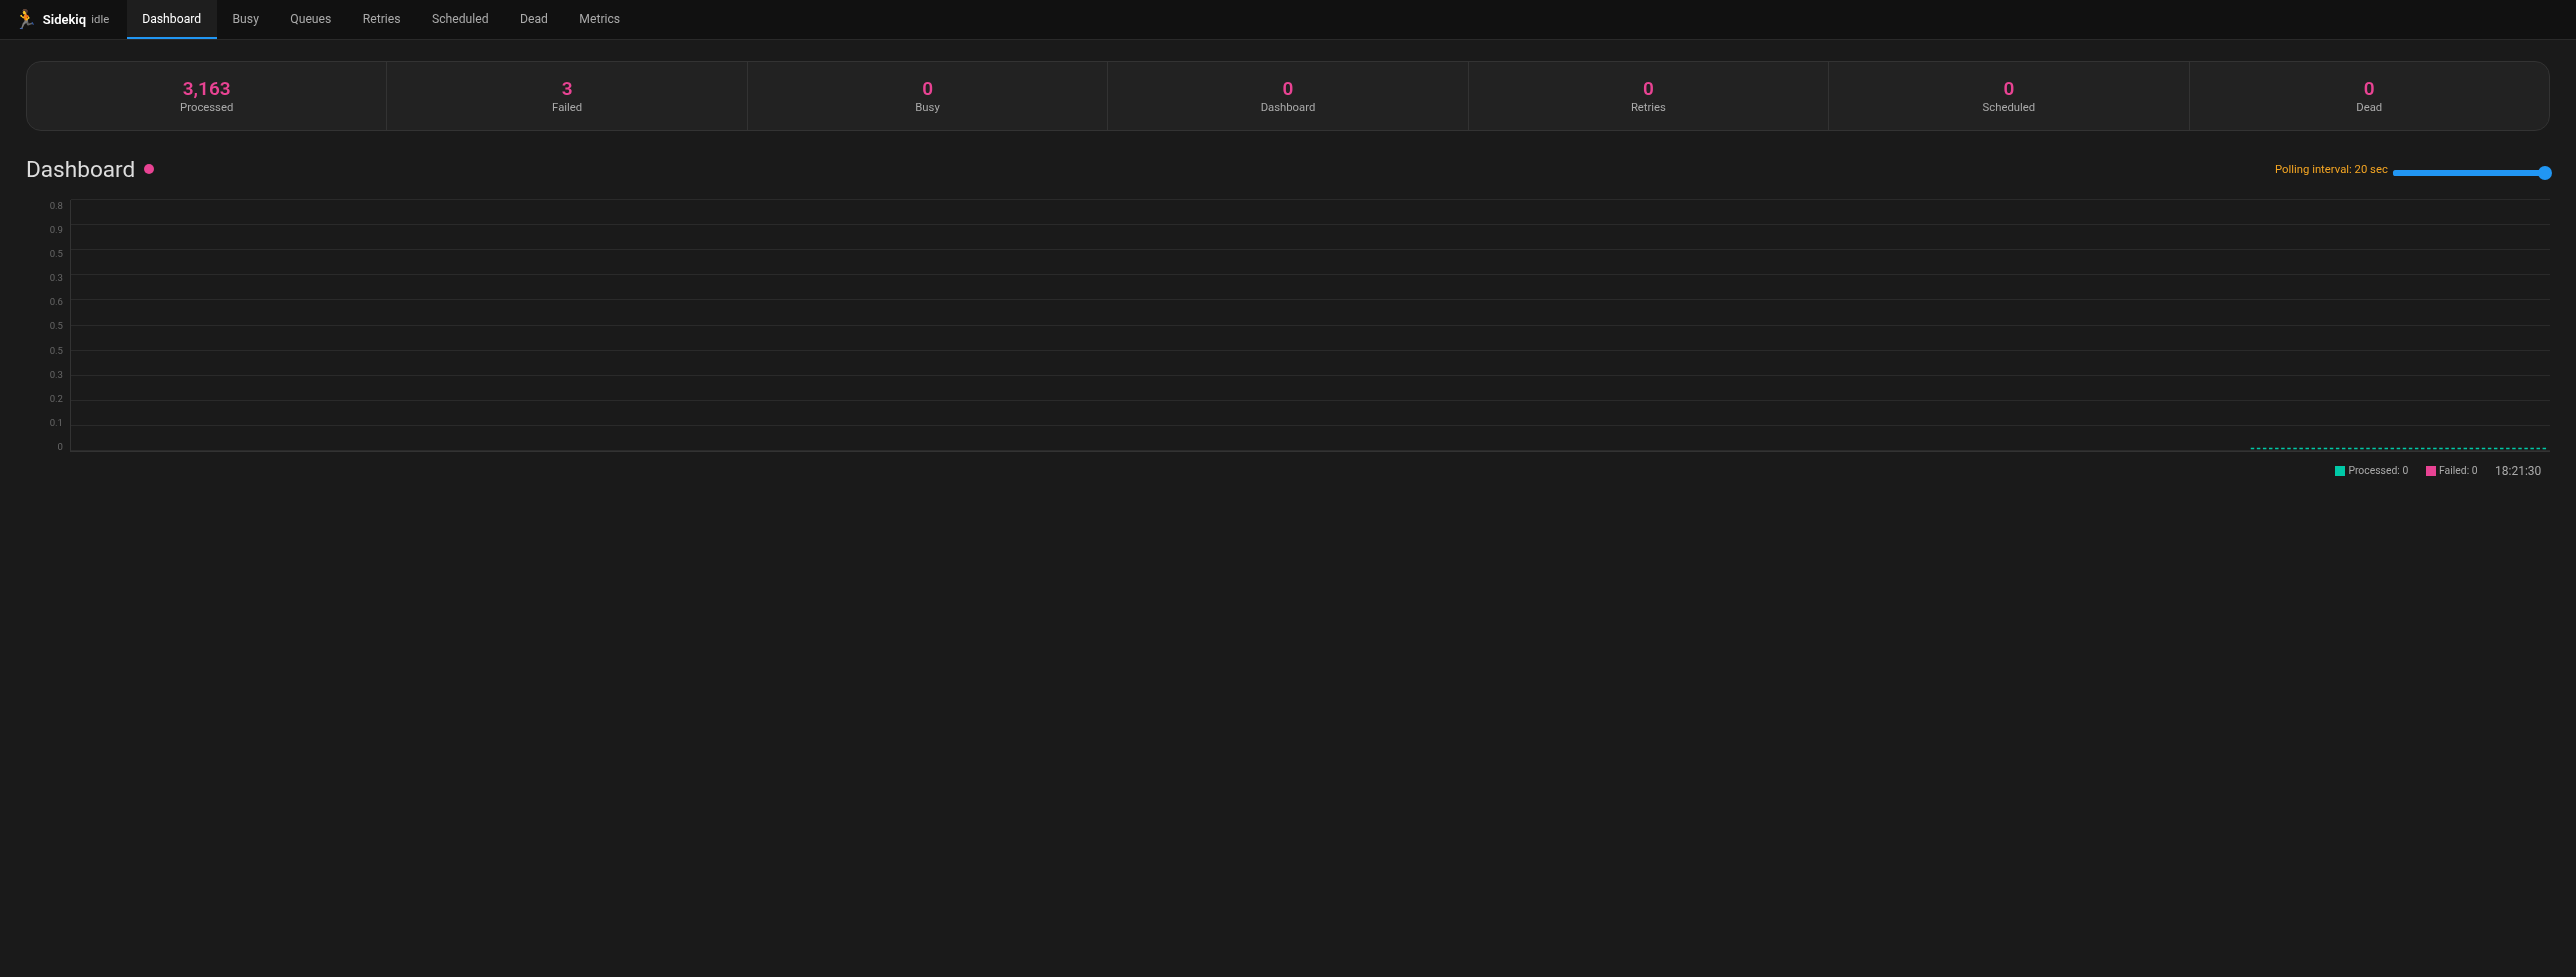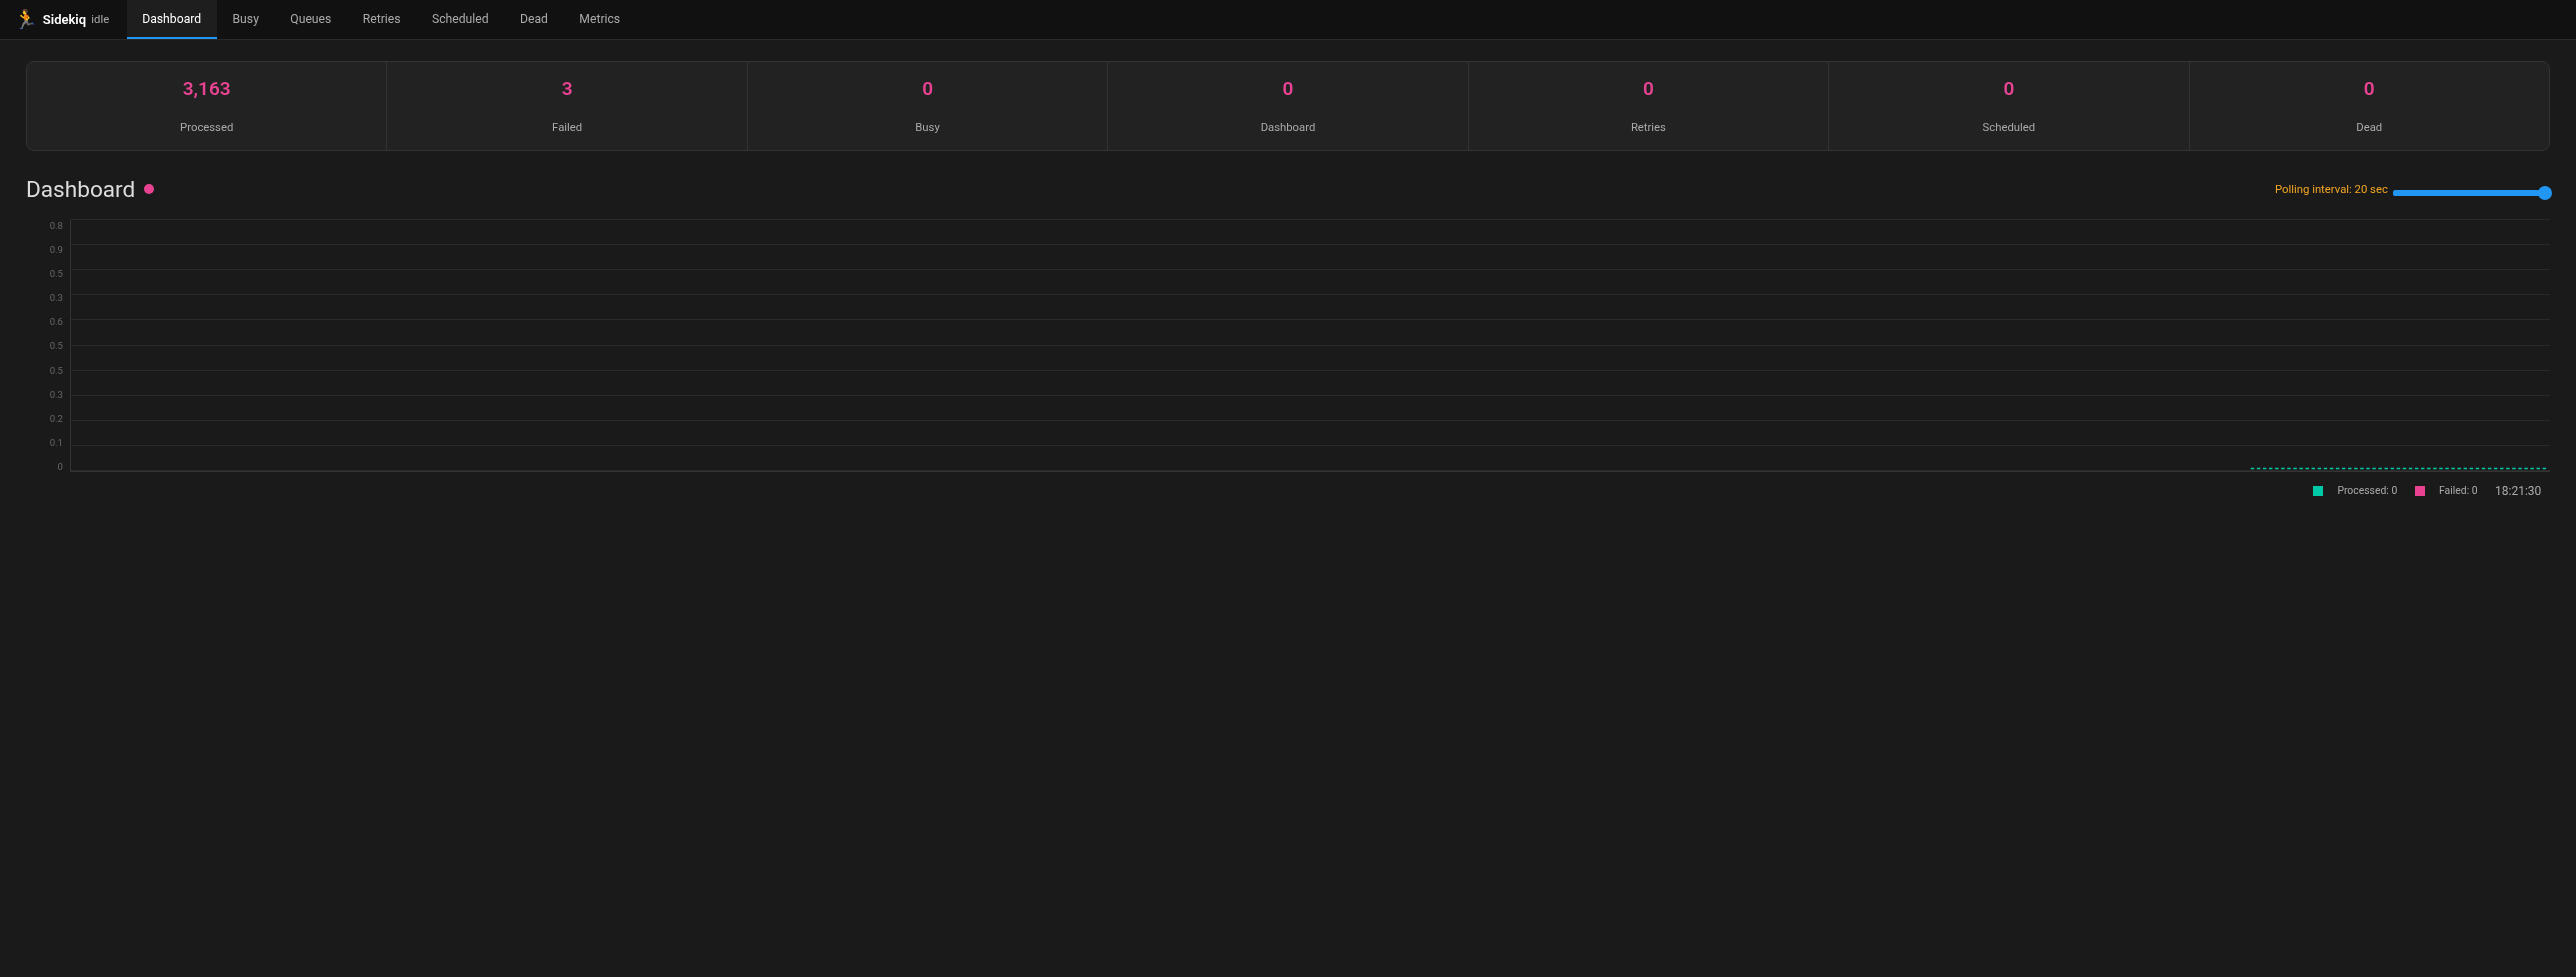--- a/index.html
+++ b/index.html
@@ -67,21 +67,21 @@
       color: #fff;
       border-bottom: 2.6px solid #2196f3;
       background-color: #1e1e1e;
     }
 
     
     .stats-bar {
       margin: 21px 26px 0 26px;
       background-color: #222;
       border: 0.9px solid #333;
-      border-radius: 8px;
+      border-radius: 15px;
       display: flex;
       align-items: stretch;
     }
 
     .stat-item {
       flex: 1;
       display: flex;
       flex-direction: column;
       align-items: center;
       padding: 15.7px 8.7px;
@@ -93,21 +93,21 @@
     .stat-value {
       font-size: 19px;
       font-weight: 600;
       color: #e84393;
       line-height: 1.2;
     }
 
     .stat-label {
       font-size: 11.3px;
       color: #aaa;
-      margin-top: 21px;
+      margin-top: 1px;
     }
 
     
     .dashboard-section {
       margin: 24.4px 26px 0 26px;
     }
 
     .dashboard-header {
       display: flex;
       align-items: center;
@@ -237,21 +237,21 @@
       display: flex;
       align-items: center;
       justify-content: flex-end;
       gap: 17.4px;
       padding: 5.2px 8.7px 0 0;
     }
 
     .legend-item {
       display: flex;
       align-items: center;
-      gap: 14px;
+      gap: 3px;
       font-size: 10.4px;
       color: #aaa;
     }
 
     .legend-color-box {
       width: 10.4px;
       height: 10.4px;
     }
 
     .chart-time {

